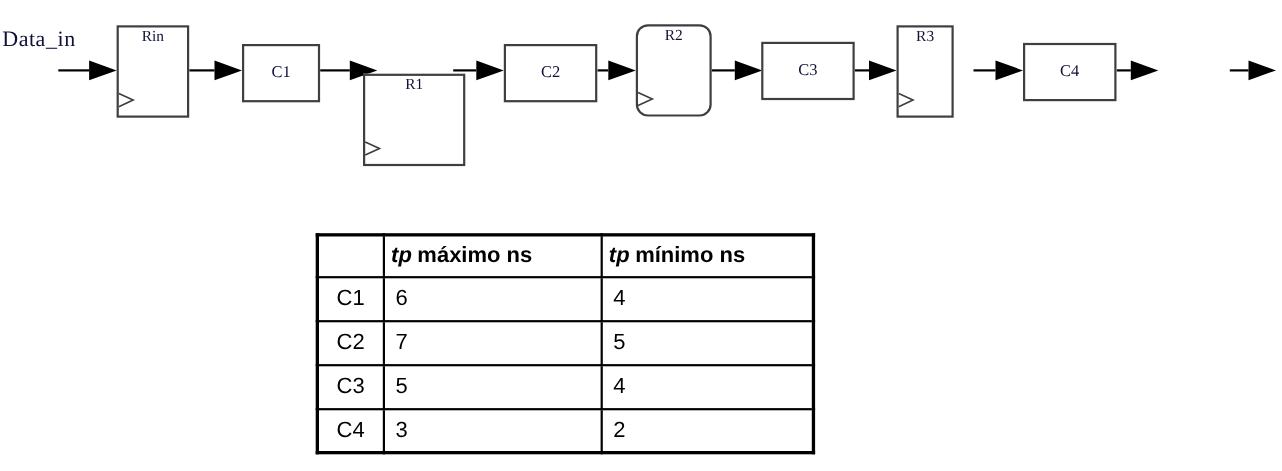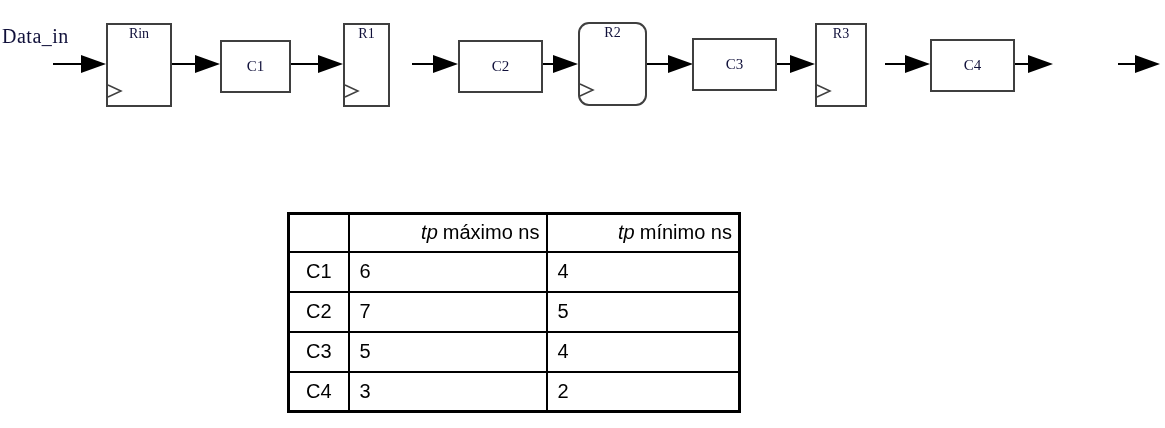--- a/index.html
+++ b/index.html
@@ -85,21 +85,21 @@
     font-size: 20px;
     color: #000;
     border: 3px solid #000;
   }
   .ptable th, .ptable td {
     border: 2px solid #000;
     box-sizing: border-box;
     vertical-align: middle;
     background: #ffffff;
   }
-  .ptable th { height: 38px; font-weight: normal; text-align: right; padding: 0 6px; margin-left: 16px; }
+  .ptable th { height: 38px; font-weight: bold; text-align: left; padding: 0 6px; margin-left: 16px; }
   .ptable td { height: 40px; }
   .col-name  { width: 60px; }
   .col-max   { width: 198px; }
   .col-min   { width: 193px; }
   .ptable td.name-cell  { text-align: center; }
   .ptable td.value-cell { text-align: left; padding-left: 10px; }
   .hdr-prefix { font-style: italic; margin-right: 5px; }
 </style>
 </head>
 <body>
@@ -150,21 +150,21 @@
         <div class="shaft"></div>
         <div class="head"></div>
       </div>
 
     <div class="register" style="left:106px;width:66px;">
       <span class="reg-label">Rin</span>
       <svg class="clock-chevron" viewBox="0 0 16 14">
           <polyline points="1,1 14,7 1,13" fill="none" stroke="#3f3f3f" stroke-width="1.5"></polyline>
         </svg>
     </div>
-    <div class="register" style="left:343px;width:47px;">
+    <div class="register" style="left:330px;width:93px;margin-top:44px;">
       <span class="reg-label">R1</span>
       <svg class="clock-chevron" viewBox="0 0 16 14">
           <polyline points="1,1 14,7 1,13" fill="none" stroke="#3f3f3f" stroke-width="1.5"></polyline>
         </svg>
     </div>
     <div class="register" style="left:578px;width:69px;top:22px;border-radius:11px;">
       <span class="reg-label">R2</span>
       <svg class="clock-chevron" viewBox="0 0 16 14">
           <polyline points="1,1 14,7 1,13" fill="none" stroke="#3f3f3f" stroke-width="1.5"></polyline>
         </svg>

